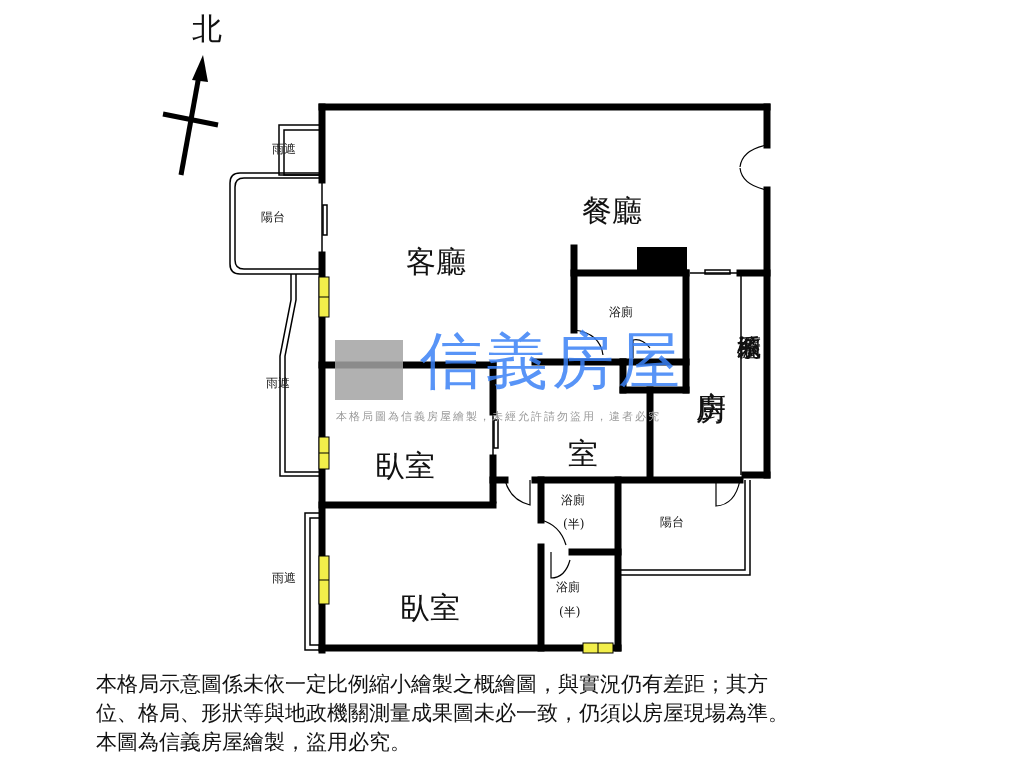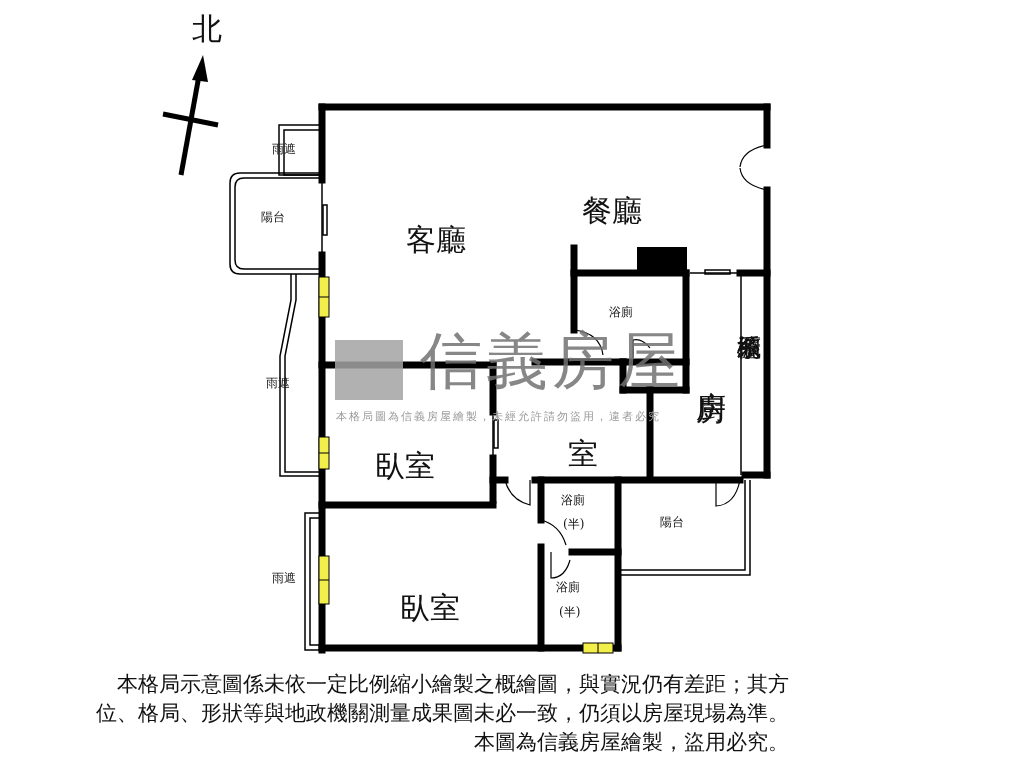--- a/index.html
+++ b/index.html
@@ -4,27 +4,27 @@
 <style>
   html, body { margin:0; padding:0; background:#ffffff; }
   body { width:1024px; height:768px; position:relative; overflow:hidden;
          font-family:"DejaVu Serif","Liberation Serif",serif; color:#111; }
   #plan { position:absolute; left:0; top:0; width:1024px; height:768px; }
   .lbl { position:absolute; white-space:nowrap; color:#111; font-family:"DejaVu Serif","Liberation Serif",serif; line-height:1; }
   .big { font-size:30px;margin-top:31px; }
   .mid { font-size:24px; }
   .sm  { font-size:12px; }
   .vert { writing-mode:vertical-rl; letter-spacing:2px; }
-  .wm-big { position:absolute; left:420px; top:330px; font-size:62px; color:#737373;
+  .wm-big { position:absolute; left:420px; top:330px; font-size:62px; color:#3b82f6;
             font-family:"DejaVu Sans","Liberation Sans",sans-serif; letter-spacing:4px; opacity:0.85; line-height:1; }
   .wm-small { position:absolute; left:336px; top:411px; font-size:11px; color:#9a9a9a;
               font-family:"DejaVu Sans","Liberation Sans",sans-serif; letter-spacing:2px; line-height:1; }
   .wm-logo { position:absolute; left:335px; top:340px; width:68px; height:60px; background:#a3a3a3; opacity:0.85; }
   .disclaimer { position:absolute; left:96px; top:670px; font-size:21px; line-height:29px;
-                font-family:"DejaVu Serif","Liberation Serif",serif; color:#111;text-align:right; }
+                font-family:"DejaVu Serif","Liberation Serif",serif; color:#111; }
   .north { position:absolute; left:192px; top:14px; font-size:30px; }
 </style>
 </head>
 <body>
 
 <svg id="plan" viewBox="0 0 1024 768" xmlns="http://www.w3.org/2000/svg">
 
   <g>
     <line x1="181" y1="175" x2="200" y2="70" stroke="#000" stroke-width="5"></line>
     <polygon points="203,55 192,80 208,82" fill="#000"></polygon>
@@ -128,21 +128,21 @@
     <line x1="598" y1="643" x2="598" y2="653"></line>
   </g>
 </svg>
 
 <div class="wm-logo"></div>
 <div class="wm-big">信義房屋</div>
 <div class="wm-small">本格局圖為信義房屋繪製，未經允許請勿盜用，違者必究</div>
 
 <div class="lbl north">北</div>
 
-<div class="lbl big" style="left:406px;top:194px;">客廳</div>
+<div class="lbl big" style="left:406px;top:216px;">客廳</div>
 <div class="lbl big" style="left:582px;top:165px;">餐廳</div>
 <div class="lbl sm" style="left:609px;top:306px;">浴廁</div>
 <div class="lbl big vert" style="left:696px;top:336px;">廚房</div>
 <div class="lbl mid vert" style="left:737px;top:316px;letter-spacing:0;">系統櫥櫃</div>
 <div class="lbl big" style="left:375px;top:420px;">臥室</div>
 <div class="lbl big" style="left:568px;top:408px;">室</div>
 <div class="lbl big" style="left:400px;top:562px;">臥室</div>
 <div class="lbl sm" style="left:561px;top:494px;">浴廁</div>
 <div class="lbl sm" style="left:563px;top:518px;">(半)</div>
 <div class="lbl sm" style="left:556px;top:581px;">浴廁</div>

